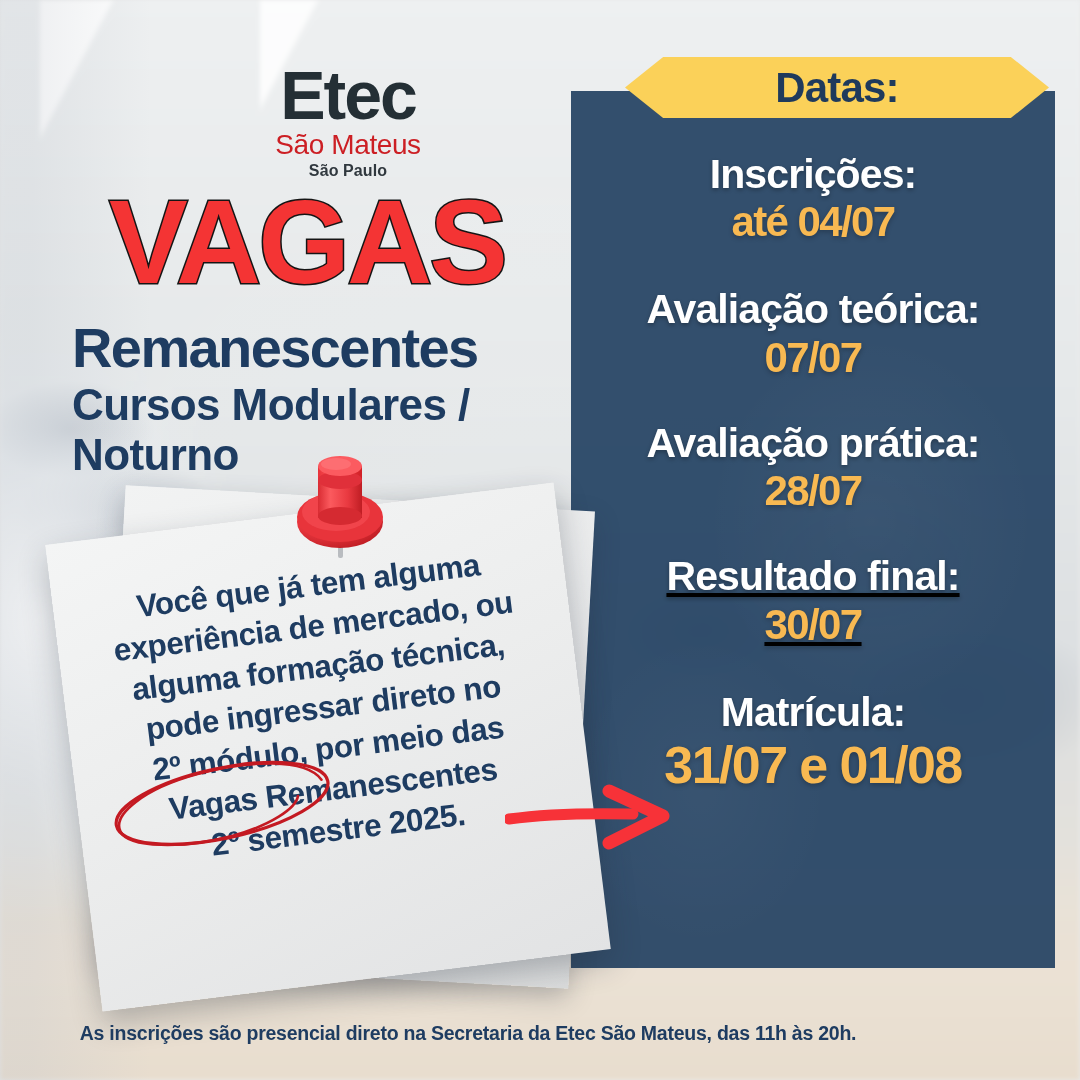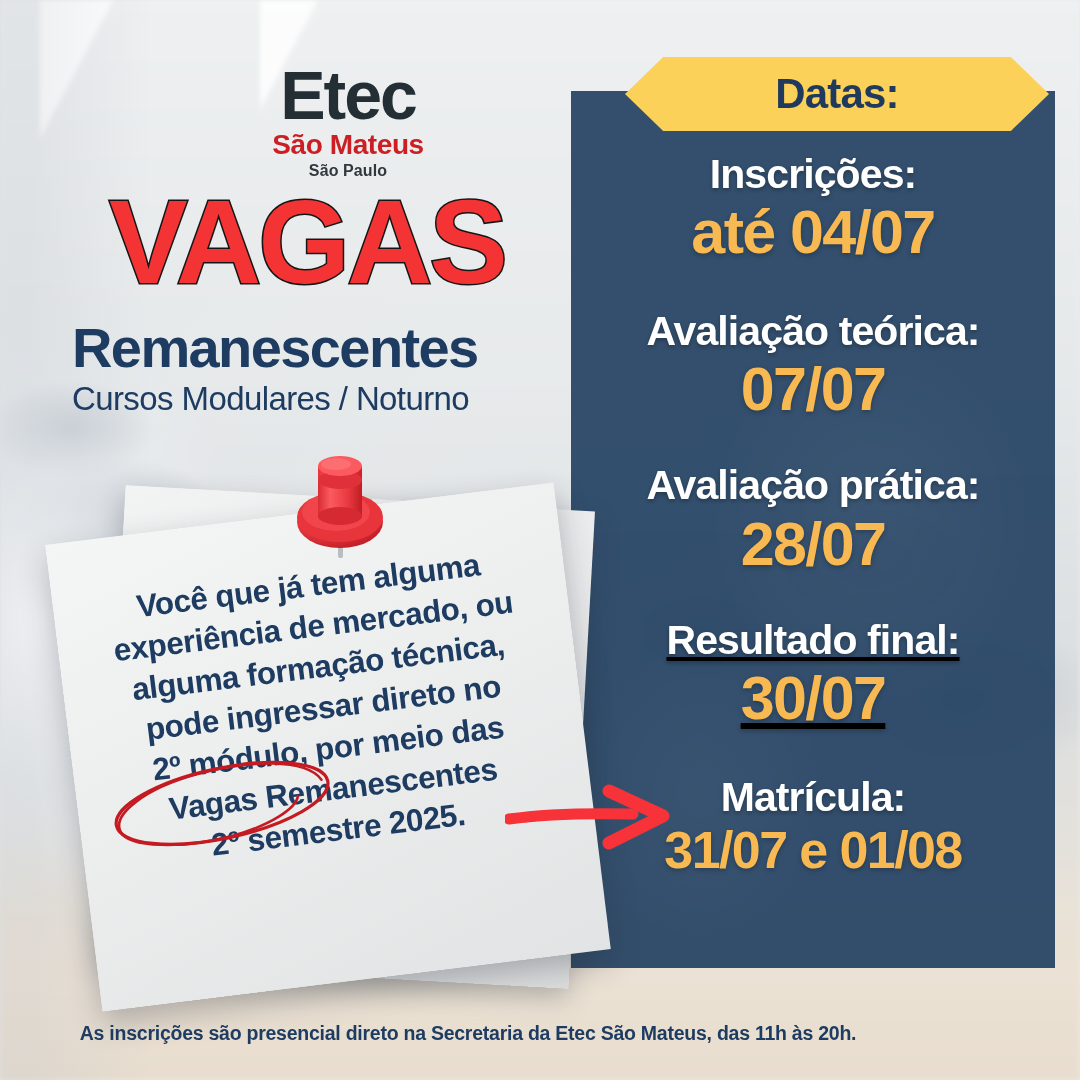--- a/index.html
+++ b/index.html
@@ -45,21 +45,21 @@
       linear-gradient(to right, rgba(190,196,204,.25) 0 3%, rgba(190,196,204,0) 14%);
   }
 
   
   .logo { position:absolute; left:228px; top:44px; width:240px; text-align:center; }
   .logo-main {
     font-size:68px; font-weight:bold; letter-spacing:-2px;
     color:#242f35; line-height:.96;margin-top:19px;
   }
   .logo-sub {
-    font-size:28px; font-weight:bold; color:#cc1f24; letter-spacing:-.4px;
+    font-size:28px; font-weight:normal; color:#cc1f24; letter-spacing:-.4px;
     margin-top:1px;
   }
   .logo-city {
     font-size:16px; font-weight:bold; color:#30383e; letter-spacing:.1px;
     margin-top:1px;
   }
 
   
   .headline { position:absolute; left:72px; top:188px; width:470px; }
   .h-vagas {
@@ -67,63 +67,63 @@
     letter-spacing:-3px; line-height:.92;
     -webkit-text-stroke:3px #151515;
     paint-order:stroke fill;
     text-align:center;
   }
   .h-rem {
     font-size:56px; font-weight:bold; color:#1e3c61;
     letter-spacing:-1.6px; line-height:1.04; margin-top:22px;
   }
   .h-cursos {
-    font-size:33px; font-weight:normal; color:#1e3c61;
+    font-size:44px; font-weight:bold; color:#1e3c61;
     letter-spacing:-.6px; margin-top:3px;
   }
 
   
   .panel {
     position:absolute; left:571px; top:91px;
     width:484px; height:877px;
     background:rgba(37,67,99,.93);
   }
   .panel-sheen {
     position:absolute; inset:0;
     background:
       radial-gradient(ellipse 230px 260px at 300px 430px, rgba(255,255,255,.045) 0%, rgba(255,255,255,0) 72%),
       radial-gradient(ellipse 180px 220px at 130px 700px, rgba(255,255,255,.03) 0%, rgba(255,255,255,0) 72%);
     pointer-events:none;
   }
 
   
   .banner {
     position:absolute; left:625px; top:57px;
-    width:424px; height:74px;
+    width:424px; height:61px;
     background:#fbd159;
     clip-path:polygon(9.0% 0%, 91.0% 0%, 100% 50%, 91.0% 100%, 9.0% 100%, 0% 50%);
     display:flex; align-items:center; justify-content:center;
   }
   .banner-text {
     font-size:42px; font-weight:bold; color:#1f3a5c; letter-spacing:-.8px;
   }
 
   
   .dates {
     position:absolute; left:571px; top:150px;
     width:484px; text-align:center;
   }
   .date-row { margin-bottom:4px; }
   .date-label {
     font-size:41px; font-weight:bold; color:#ffffff;
     letter-spacing:-.9px; line-height:1.18;
     text-shadow:0 2px 4px rgba(0,0,0,.30);
   }
   .date-value {
-    font-size:61px; font-weight:bold; color:#f8b952;
+    font-size:42px; font-weight:bold; color:#f8b952;
     letter-spacing:-1.6px; line-height:1.12;
     text-shadow:0 2px 5px rgba(0,0,0,.25);
   }
   .date-row.r1 { margin-bottom:40px; }
   .date-row.r2 { margin-bottom:38px; }
   .date-row.r3 { margin-bottom:38px; }
   .date-row.r4 { margin-bottom:40px;text-decoration:underline; }
   .date-row.r5 .date-value { font-size:52px; }
 
   

